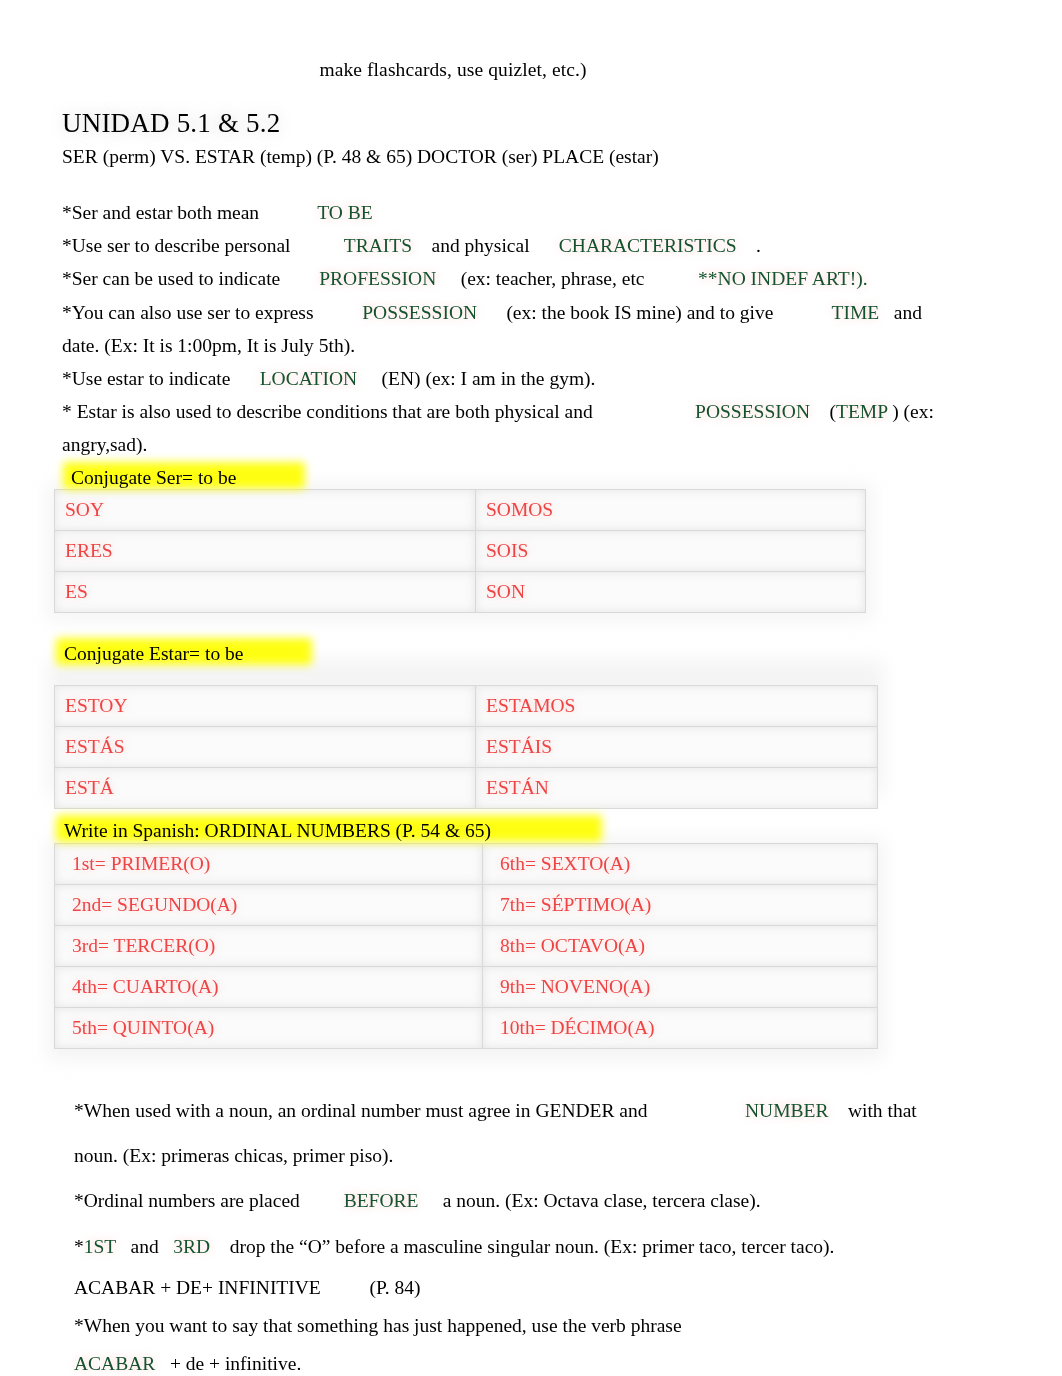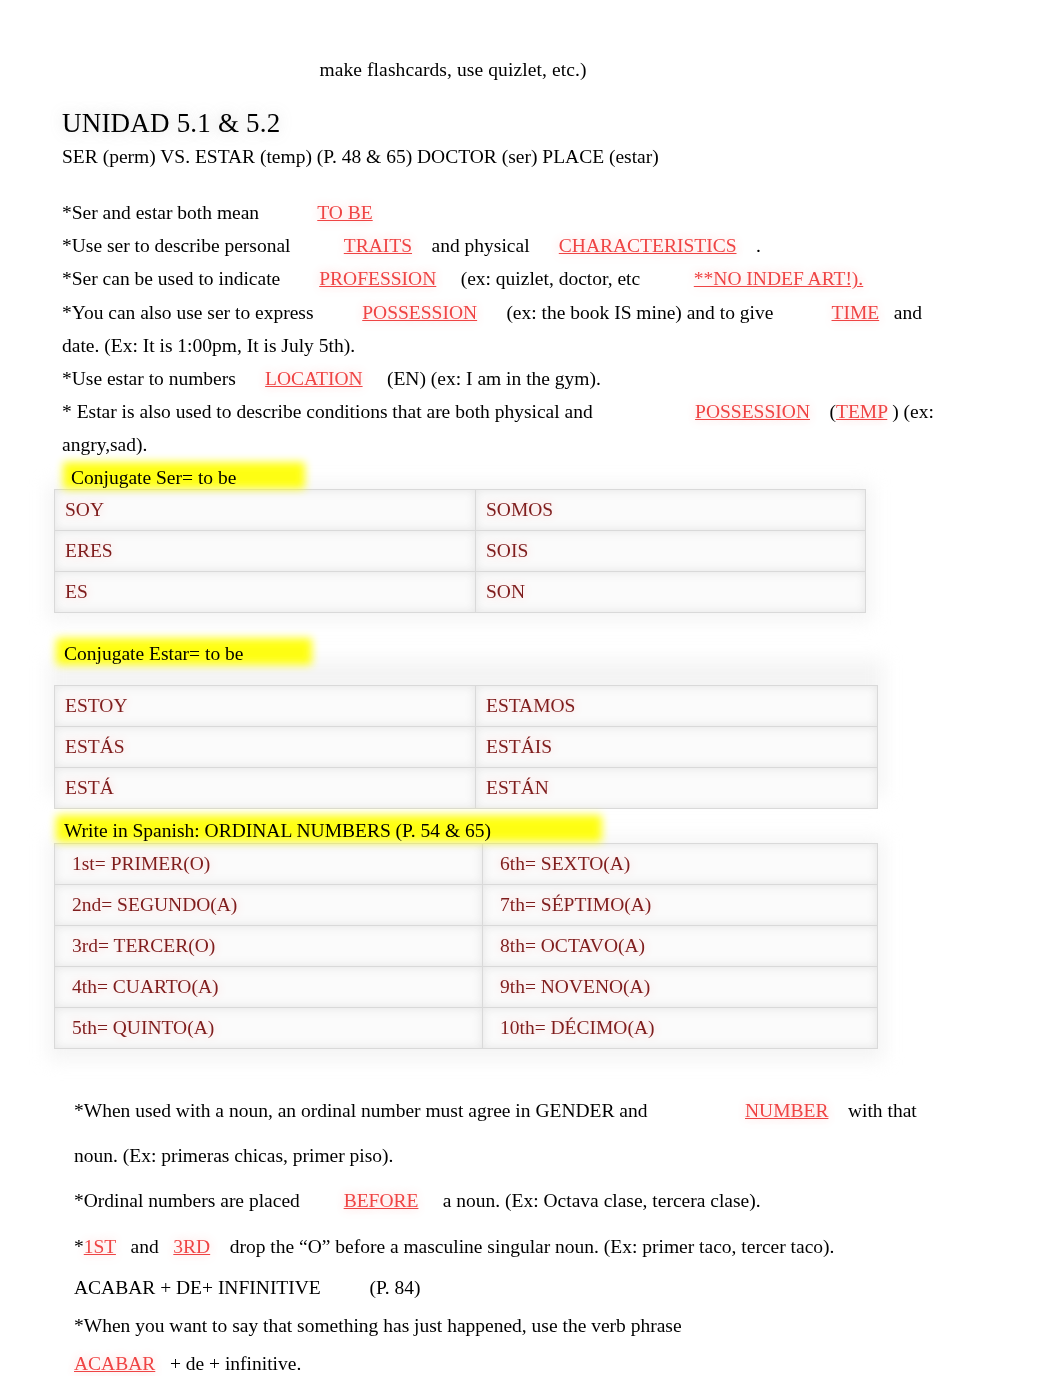--- a/index.html
+++ b/index.html
@@ -62,23 +62,22 @@
     width: 960px;
     font-size: 19.5px;
     line-height: 33.2px;
   }
   .body-block p {
     margin: 0;
     white-space: pre-wrap;
   }
 
   .red {
-    color: #ef4444;
+    color: #14532d;
     text-shadow: 0 0 10px rgba(255, 90, 90, 0.30);
-    text-decoration: underline;
   }
 
   
   .hl-head {
     position: absolute;
     font-size: 19.5px;
     line-height: 26px;
     color: #000;
     padding: 2px 2px 3px 2px;
     white-space: nowrap;
@@ -101,21 +100,21 @@
   .vtable {
     position: absolute;
     border-collapse: collapse;
     table-layout: fixed;
     filter: blur(0.45px);
   }
   .vtable td {
     border: 1px solid #d9d9d9;
     background: #fbfbfb;
     font-size: 19.5px;
-    color: #7f1d1d;
+    color: #ef4444;
     padding: 9px 0 9px 10px;
     vertical-align: middle;
     text-shadow: 0 0 9px rgba(255, 90, 90, 0.28);
     box-shadow: inset 0 0 10px rgba(225,225,225,0.85);
   }
 
   .tbl-ser   { left: 54px; top: 489px;  width: 812px; }
   .tbl-estar { left: 54px; top: 685px;  width: 824px; }
   .tbl-ord   { left: 54px; top: 843px;  width: 824px; }
 
@@ -154,27 +153,27 @@
   <div class="centered-note">make flashcards, use quizlet, etc.)</div>
 
   <div class="doc-title">UNIDAD 5.1 &amp; 5.2</div>
   <div class="subtitle">SER (perm) VS. ESTAR (temp) (P. 48 &amp; 65) DOCTOR (ser) PLACE (estar)</div>
 
   <div class="body-block">
     <p><span>*Ser and estar both mean            </span><span class="red">TO BE</span></p>
 
     <p><span>*Use ser to describe personal           </span><span class="red">TRAITS</span><span>    and physical      </span><span class="red">CHARACTERISTICS</span><span>    .</span></p>
 
-    <p><span>*Ser can be used to indicate        </span><span class="red">PROFESSION</span><span>     (ex: quizlet, doctor, etc           </span><span class="red">**NO INDEF ART!).</span></p>
+    <p><span>*Ser can be used to indicate        </span><span class="red">PROFESSION</span><span>     (ex: teacher, phrase, etc           </span><span class="red">**NO INDEF ART!).</span></p>
 
     <p><span>*You can also use ser to express          </span><span class="red">POSSESSION</span><span>      (ex: the book IS mine) and to give            </span><span class="red">TIME</span><span>   and</span></p>
 
     <p>date. (Ex: It is 1:00pm, It is July 5th).</p>
 
-    <p><span>*Use estar to numbers      </span><span class="red">LOCATION</span><span>     (EN) (ex: I am in the gym).</span></p>
+    <p><span>*Use estar to indicate      </span><span class="red">LOCATION</span><span>     (EN) (ex: I am in the gym).</span></p>
 
     <p><span>* Estar is also used to describe conditions that are both physical and                     </span><span class="red">POSSESSION</span><span>    (</span><span class="red">TEMP</span><span> ) (ex:</span></p>
 
     <p>angry,sad).</p>
   </div>
 
   <div class="hl-head" style="left:62px; top:463px;margin-left:7px;">
     <span class="hl-bg" style="width:242px;"></span>
     <span class="hl-text">Conjugate Ser= to be</span>
   </div>

